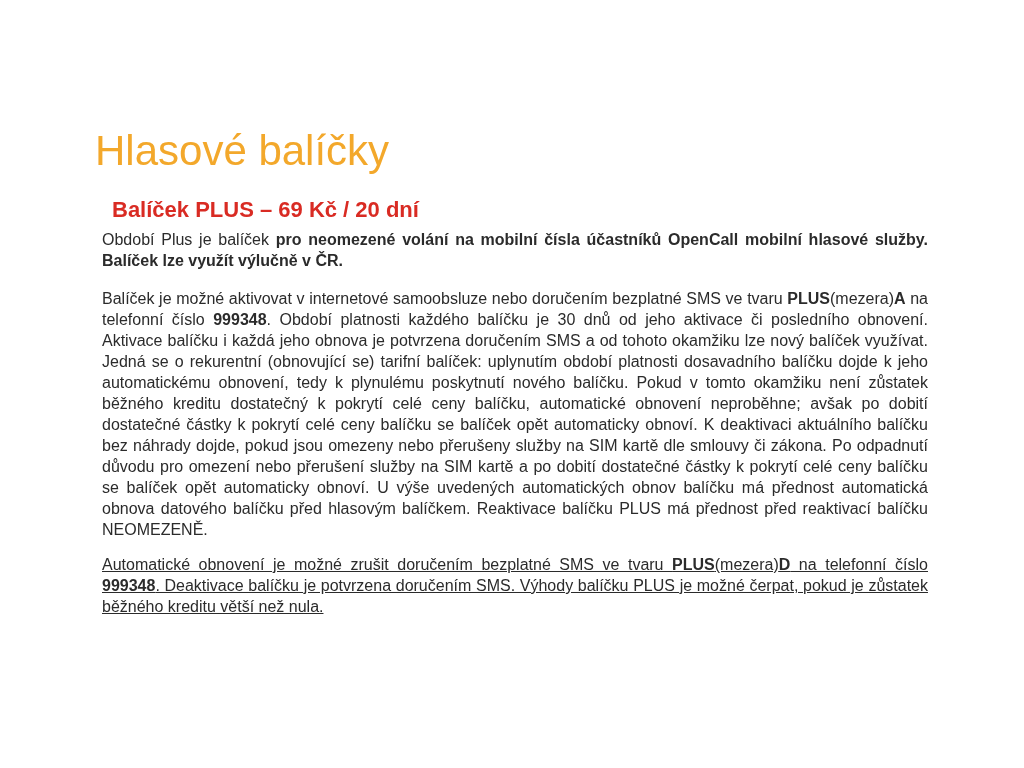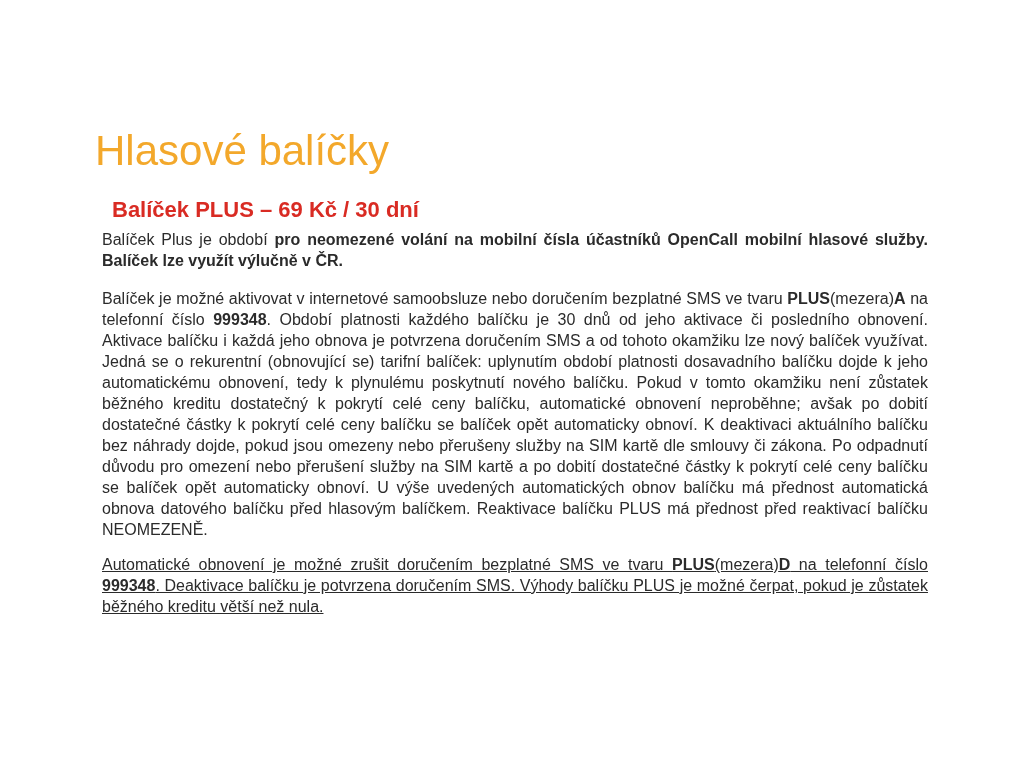--- a/index.html
+++ b/index.html
@@ -56,20 +56,20 @@
   .body-text p.para-activation { margin-top: 17px; }
   .body-text p.para-deactivation { margin-top: 14px; text-decoration: underline; }
   .bold { font-weight: 700; }
 </style>
 </head>
 <body>
 
 <div class="slide">
   <h1 class="slide-title">Hlasové balíčky</h1>
 
-  <h2 class="package-heading">Balíček PLUS – 69 Kč / 30 dní</h2>
+  <h2 class="package-heading">Balíček PLUS – 69 Kč / 20 dní</h2>
 
   <div class="body-text">
-    <p class="para-intro"><span>Balíček Plus je období </span><span class="bold">pro neomezené volání na mobilní čísla účastníků OpenCall mobilní hlasové služby. Balíček lze využít výlučně v ČR.</span></p>
+    <p class="para-intro"><span>Období Plus je balíček </span><span class="bold">pro neomezené volání na mobilní čísla účastníků OpenCall mobilní hlasové služby. Balíček lze využít výlučně v ČR.</span></p>
     <p class="para-activation"><span>Balíček je možné aktivovat v internetové samoobsluze nebo doručením bezplatné SMS ve tvaru </span><span class="bold">PLUS</span><span>(mezera)</span><span class="bold">A</span><span> na telefonní číslo </span><span class="bold">999348</span><span>. Období platnosti každého balíčku je 30 dnů od jeho aktivace či posledního obnovení. Aktivace balíčku i každá jeho obnova je potvrzena doručením SMS a od tohoto okamžiku lze nový balíček využívat. Jedná se o rekurentní (obnovující se) tarifní balíček: uplynutím období platnosti dosavadního balíčku dojde k jeho automatickému obnovení, tedy k plynulému poskytnutí nového balíčku. Pokud v tomto okamžiku není zůstatek běžného kreditu dostatečný k pokrytí celé ceny balíčku, automatické obnovení neproběhne; avšak po dobití dostatečné částky k pokrytí celé ceny balíčku se balíček opět automaticky obnoví. K deaktivaci aktuálního balíčku bez náhrady dojde, pokud jsou omezeny nebo přerušeny služby na SIM kartě dle smlouvy či zákona. Po odpadnutí důvodu pro omezení nebo přerušení služby na SIM kartě a po dobití dostatečné částky k pokrytí celé ceny balíčku se balíček opět automaticky obnoví. U výše uvedených automatických obnov balíčku má přednost automatická obnova datového balíčku před hlasovým balíčkem. Reaktivace balíčku PLUS má přednost před reaktivací balíčku NEOMEZENĚ.</span></p>
     <p class="para-deactivation"><span>Automatické obnovení je možné zrušit doručením bezplatné SMS ve tvaru </span><span class="bold">PLUS</span><span>(mezera)</span><span class="bold">D</span><span> na telefonní číslo </span><span class="bold">999348</span><span>. Deaktivace balíčku je potvrzena doručením SMS. Výhody balíčku PLUS je možné čerpat, pokud je zůstatek běžného kreditu větší než nula.</span></p>
   </div>
 </div>
 
 </body></html>

